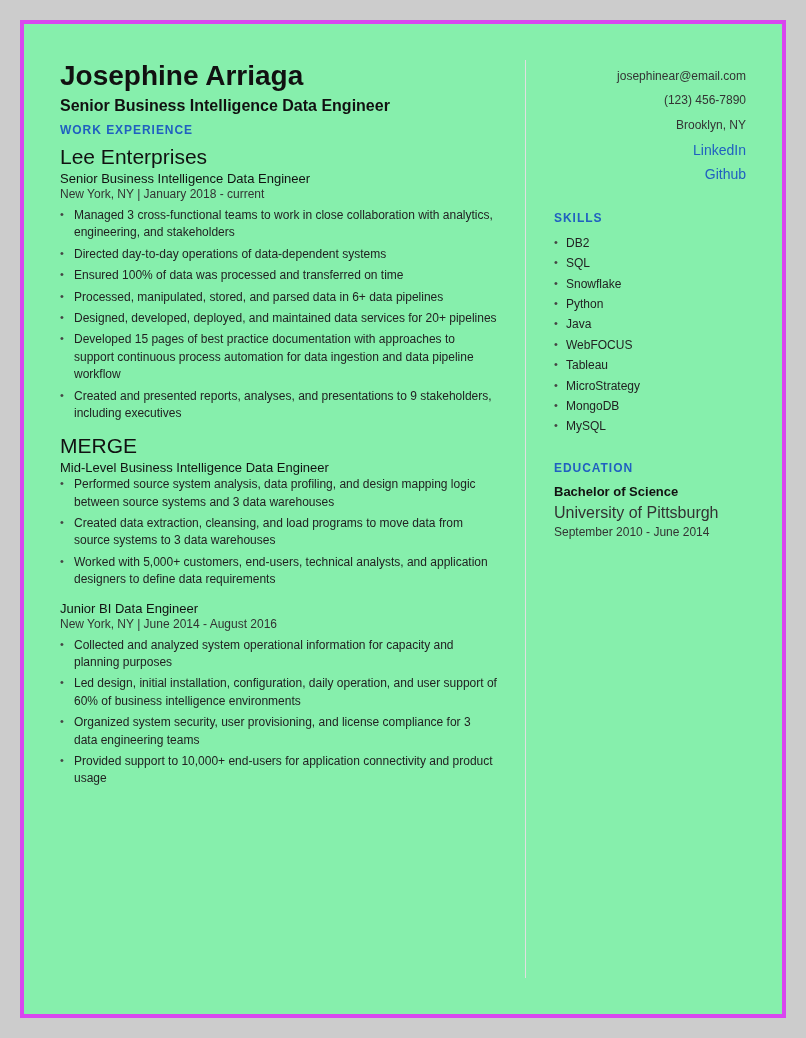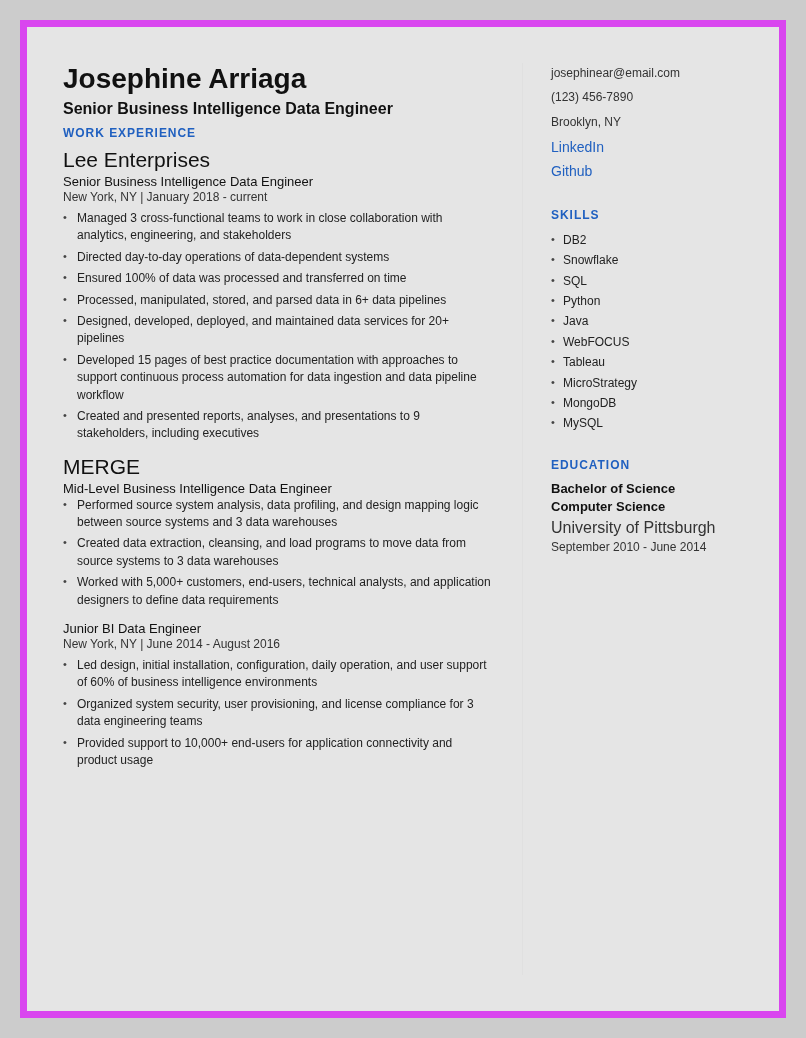--- a/index.html
+++ b/index.html
@@ -8,22 +8,22 @@
       background: #ccc;
       display: flex;
       justify-content: center;
       align-items: flex-start;
       padding: 20px;
       min-height: 100vh;
     }
     .resume-wrapper {
       width: 766px;
       min-height: 998px;
-      background: #e5e5e5;
-      border: 7px solid #d946ef;
+      background: #86efac;
+      border: 4px solid #d946ef;
       padding: 36px 36px 36px 36px;
       display: flex;
       flex-direction: row;
       gap: 0;
     }
     .left-column {
       flex: 1 1 0;
       padding-right: 28px;
       border-right: 1px solid #e0e0e0;
     }
@@ -183,52 +183,52 @@
         <li>Performed source system analysis, data profiling, and design mapping logic between source systems and 3 data warehouses</li>
         <li>Created data extraction, cleansing, and load programs to move data from source systems to 3 data warehouses</li>
         <li>Worked with 5,000+ customers, end-users, technical analysts, and application designers to define data requirements</li>
       </ul>
     </div>
 
     <div class="subsection-gap">
       <div class="job-title">Junior BI Data Engineer</div>
       <div class="job-location-date">New York, NY  |  June 2014 - August 2016</div>
       <ul class="bullet-list">
+        <li>Collected and analyzed system operational information for capacity and planning purposes</li>
         <li>Led design, initial installation, configuration, daily operation, and user support of 60% of business intelligence environments</li>
         <li>Organized system security, user provisioning, and license compliance for 3 data engineering teams</li>
         <li>Provided support to 10,000+ end-users for application connectivity and product usage</li>
       </ul>
     </div>
   </div>
 
   <div class="right-column">
 
-    <div style="">
+    <div style="margin-top: 6px; text-align: right;">
       <div class="contact-info">josephinear@email.com</div>
       <div class="contact-info">(123) 456-7890</div>
       <div class="contact-info">Brooklyn, NY</div>
       <a class="contact-link" href="#">LinkedIn</a>
       <a class="contact-link" href="#">Github</a>
     </div>
 
     <div class="section-label" style="margin-top: 24px;">SKILLS</div>
     <ul class="skills-list">
       <li>DB2</li>
+      <li>SQL</li>
       <li>Snowflake</li>
-      <li>SQL</li>
       <li>Python</li>
       <li>Java</li>
       <li>WebFOCUS</li>
       <li>Tableau</li>
       <li>MicroStrategy</li>
       <li>MongoDB</li>
       <li>MySQL</li>
     </ul>
 
     <div class="section-label" style="margin-top: 24px;">EDUCATION</div>
     <div>
       <div class="edu-degree">Bachelor of Science</div>
-      <div class="edu-field">Computer Science</div>
       <div class="edu-school">University of Pittsburgh</div>
       <div class="edu-dates">September 2010 - June 2014</div>
     </div>
   </div>
 </div>
 
 </body></html>

